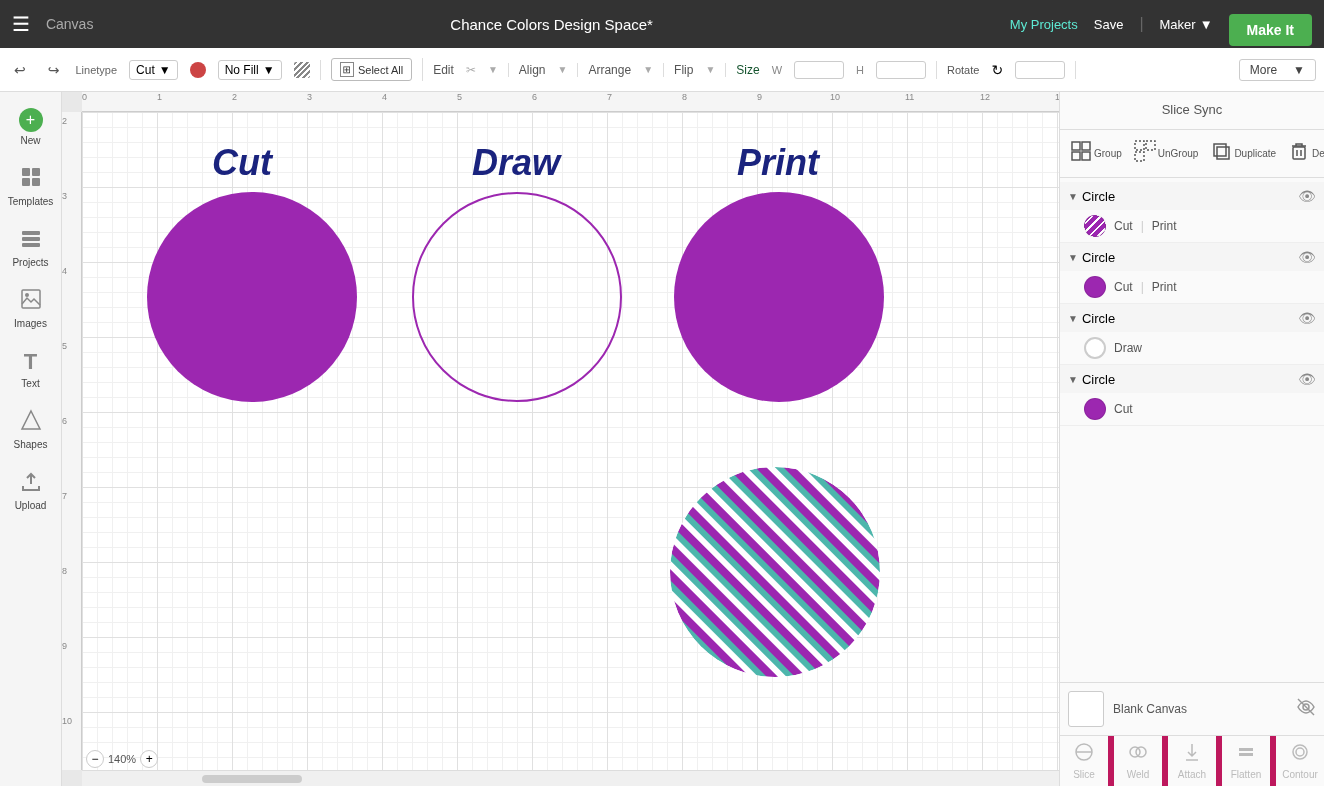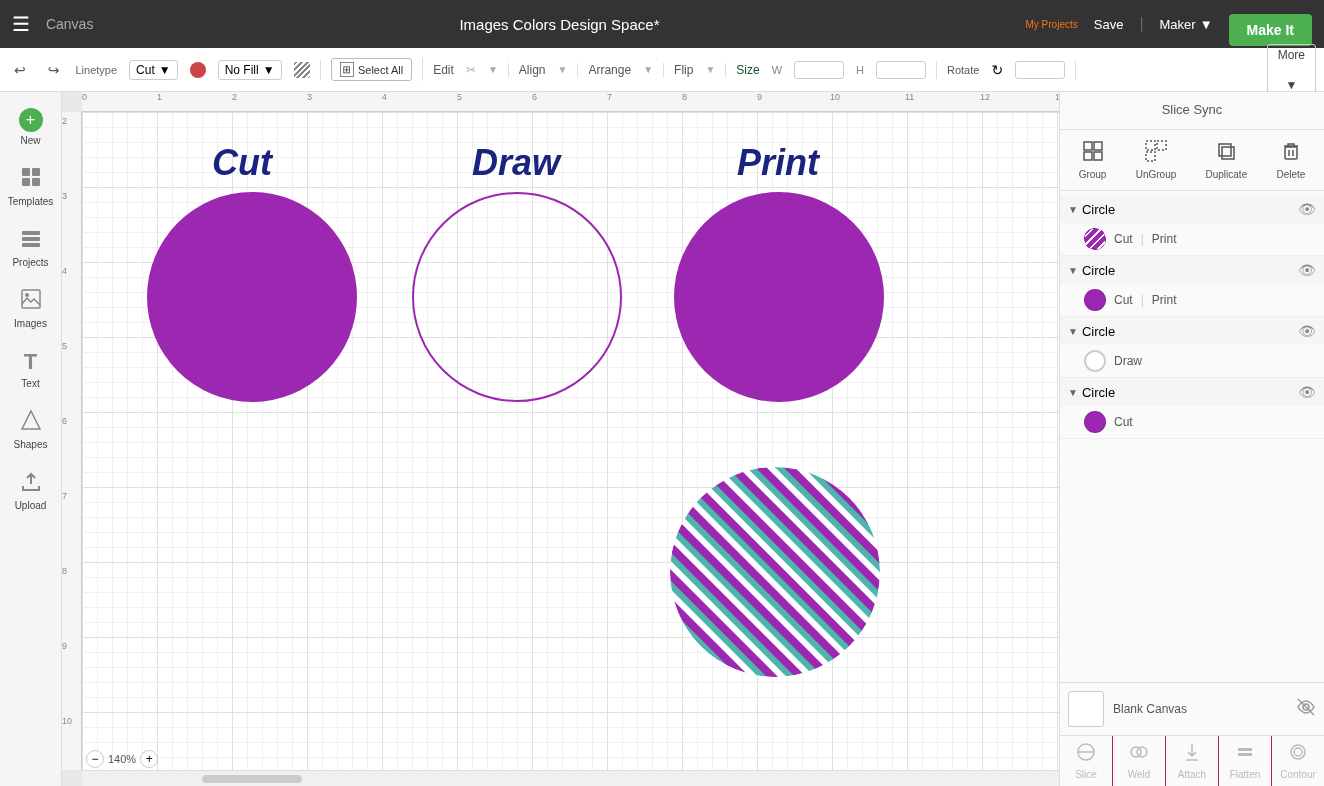--- a/index.html
+++ b/index.html
@@ -12,21 +12,21 @@
       display: flex;
       align-items: center;
       padding: 0 12px;
       gap: 16px;
       color: white;
     }
     .topbar-menu { font-size: 20px; cursor: pointer; }
     .topbar-title { color: #aaa; font-size: 14px; }
     .topbar-center { flex: 1; text-align: center; color: white; font-size: 15px; }
     .topbar-right { display: flex; align-items: center; gap: 16px; }
-    .topbar-right .my-projects { color: #f97316; font-size: 10px; cursor: pointer; }
+    .topbar-right .my-projects { color: #5eead4; font-size: 13px; cursor: pointer; }
     .topbar-right .save { color: white; font-size: 13px; cursor: pointer; }
     .topbar-right .divider { color: #666; }
     .topbar-right .maker { color: white; font-size: 13px; display: flex; align-items: center; gap: 4px; cursor: pointer; }
     .topbar-right .make-it { background: #4caf50; color: white; border: none; border-radius: 4px; padding: 8px 18px; font-size: 14px; font-weight: bold; cursor: pointer; margin-top: 12px; }
 
     
     .toolbar {
       background: #fff;
       height: 44px;
       border-bottom: 1px solid #ddd;
@@ -45,21 +45,21 @@
     .toolbar-btn { background: none; border: 1px solid transparent; border-radius: 3px; padding: 3px 5px; cursor: pointer; font-size: 14px; color: #555; }
     .select-all-btn {
       border: 1px solid #bbb; border-radius: 3px; padding: 3px 8px; font-size: 11px; cursor: pointer; background: white; color: #333;
       display: flex; align-items: center; gap: 4px;
     }
     .toolbar-input {
       border: 1px solid #ccc; border-radius: 3px; padding: 2px 5px; width: 50px; font-size: 11px;
     }
     .more-btn {
       background: none; border: 1px solid #ccc; border-radius: 3px; padding: 3px 10px; cursor: pointer; font-size: 12px; color: #444;
-      display: flex; align-items: center; gap: 16px; flex-direction: column;
+      display: flex; align-items: center; gap: 16px;
     }
 
     
     .main-layout {
       display: flex;
       height: calc(786px - 48px - 44px);
     }
 
     
     .left-sidebar {
@@ -252,21 +252,21 @@
     .right-tab.active { color: #333; font-weight: bold; border-bottom: 2px solid #333; }
 
     .right-actions {
       display: flex;
       align-items: center;
       justify-content: space-around;
       padding: 6px 4px;
       border-bottom: 1px solid #ddd;
     }
     .action-btn {
-      display: flex; flex-direction: column; align-items: center; gap: 2px;
+      display: flex; align-items: center; gap: 2px;
       background: none; border: none; cursor: pointer; font-size: 10px; color: #555; padding: 4px 6px;
     }
     .action-btn .icon { font-size: 18px; }
 
     
     .layers-list {
       flex: 1;
       overflow-y: auto;
       padding: 4px 0;
     }
@@ -326,33 +326,33 @@
     .hide-all-icon { font-size: 16px; color: #999; cursor: pointer; }
 
     
     .bottom-actions {
       display: flex;
       border-top: 1px solid #ddd;
       background: #fafafa;
     }
     .bottom-action-btn {
       flex: 1; display: flex; flex-direction: column; align-items: center; gap: 2px;
-      padding: 6px 4px; cursor: pointer; background: none; border: none; font-size: 10px; color: #555; border-right: 1px solid #be185d;
+      padding: 6px 4px; cursor: pointer; background: none; border: none; font-size: 10px; color: #555; border-right: 6px solid #be185d;
     }
     .bottom-action-btn:last-child { border-right: none; }
     .bottom-action-btn .icon { font-size: 18px; }
     .bottom-action-btn.disabled { color: #bbb; }
   </style>
 </head>
 <body>
 
 <div class="topbar">
   <span class="topbar-menu">☰</span>
   <span class="topbar-title">Canvas</span>
-  <div class="topbar-center">Images Colors Design Space*</div>
+  <div class="topbar-center">Chance Colors Design Space*</div>
   <div class="topbar-right">
     <span class="my-projects">My Projects</span>
     <span class="save">Save</span>
     <span class="divider">|</span>
     <span class="maker">
       <span>Maker</span>
       <span>▼</span>
     </span>
     <button class="make-it">Make It</button>
   </div>

